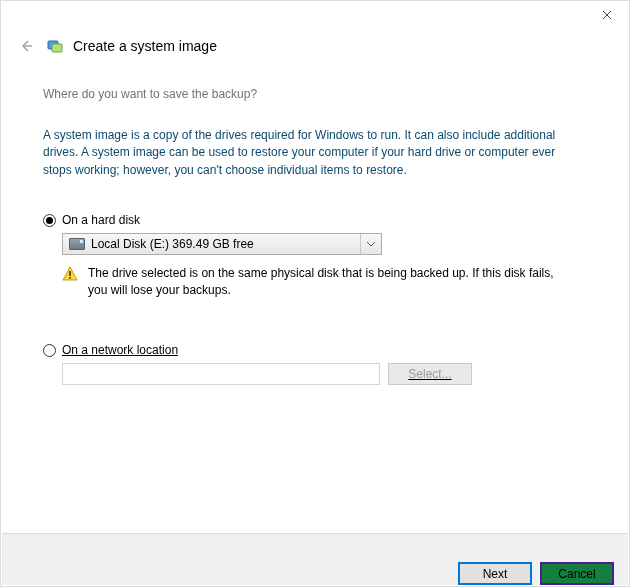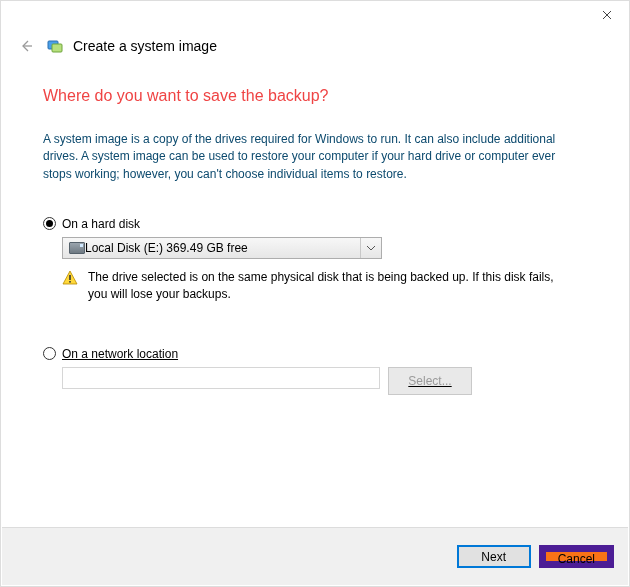--- a/index.html
+++ b/index.html
@@ -59,35 +59,35 @@
     display: block;
   }
   .wiz-title {
     font-size: 14px;
     color: #000;
   }
   .content {
     padding: 30px 42px 0 42px;
   }
   .heading {
-    color: #ef4444;
-    font-size: 16px;
+    color: #737373;
+    font-size: 12px;
     margin: 0 0 26px 0;
     font-weight: 400;
   }
   .intro {
     font-size: 12px;
     line-height: 1.45;
     color: #0c4a6e;
     margin: 0 0 34px 0;
   }
   .option-group { margin-bottom: 22px; }
   .radio-row {
     display: flex;
-    align-items: flex-start;
+    align-items: flex-end;
     gap: 6px;
     margin-bottom: 6px;
   }
   .radio {
     width: 13px;
     height: 13px;
     border: 1px solid #333;
     border-radius: 50%;
     box-sizing: border-box;
     display: inline-flex;
@@ -114,20 +114,21 @@
     margin-left: 19px;
     width: 320px;
     position: relative;
     cursor: pointer;
     font-size: 12px;
   }
   .combo .combo-inner {
     flex: 1;
     display: flex;
     align-items: center;
+    gap: 6px;
     padding: 0 6px;
     overflow: hidden;
     white-space: nowrap;
   }
   .combo .chev {
     width: 20px;
     text-align: center;
     color: #555;
     font-size: 10px;
     border-left: 1px solid #c8c8c8;
@@ -162,48 +163,48 @@
     border: 1px solid #d6d6d6;
     background: #fff;
     box-sizing: border-box;
     padding: 0 4px;
     font-family: inherit;
     font-size: 12px;
   }
   .net-input:disabled { background: #fff; color: #888; }
   .select-btn {
     width: 84px;
-    height: 28px;
+    height: 22px;
     border: 1px solid #c9c9c9;
     background: #e9e9e9;
     color: #9a9a9a;
     font-size: 12px;
     font-family: inherit;
     cursor: default;
   }
   .footer {
     position: absolute;
     left: 1px;
     right: 1px;
     bottom: 1px;
-    height: 58px;
+    height: 52px;
     background: #f0f0f0;
     border-top: 1px solid #dcdcdc;
     display: flex;
-    align-items: center;
+    align-items: flex-end;
     justify-content: flex-end;
     gap: 8px;
     padding-right: 14px;
     box-sizing: border-box;
   }
   .btn {
     min-width: 74px;
     height: 23px;
-    border: 7px solid #4c1d95;
-    background: #f97316;
+    border: 2px solid #4c1d95;
+    background: #15803d;
     font-family: inherit;
     font-size: 12px;
     cursor: pointer;
     padding: 0 12px;
   }
   .btn.primary {
     border: 1px solid #0078d7;
     outline: 1px solid #0078d7;
     outline-offset: -2px;
     background: #e1e1e1;

